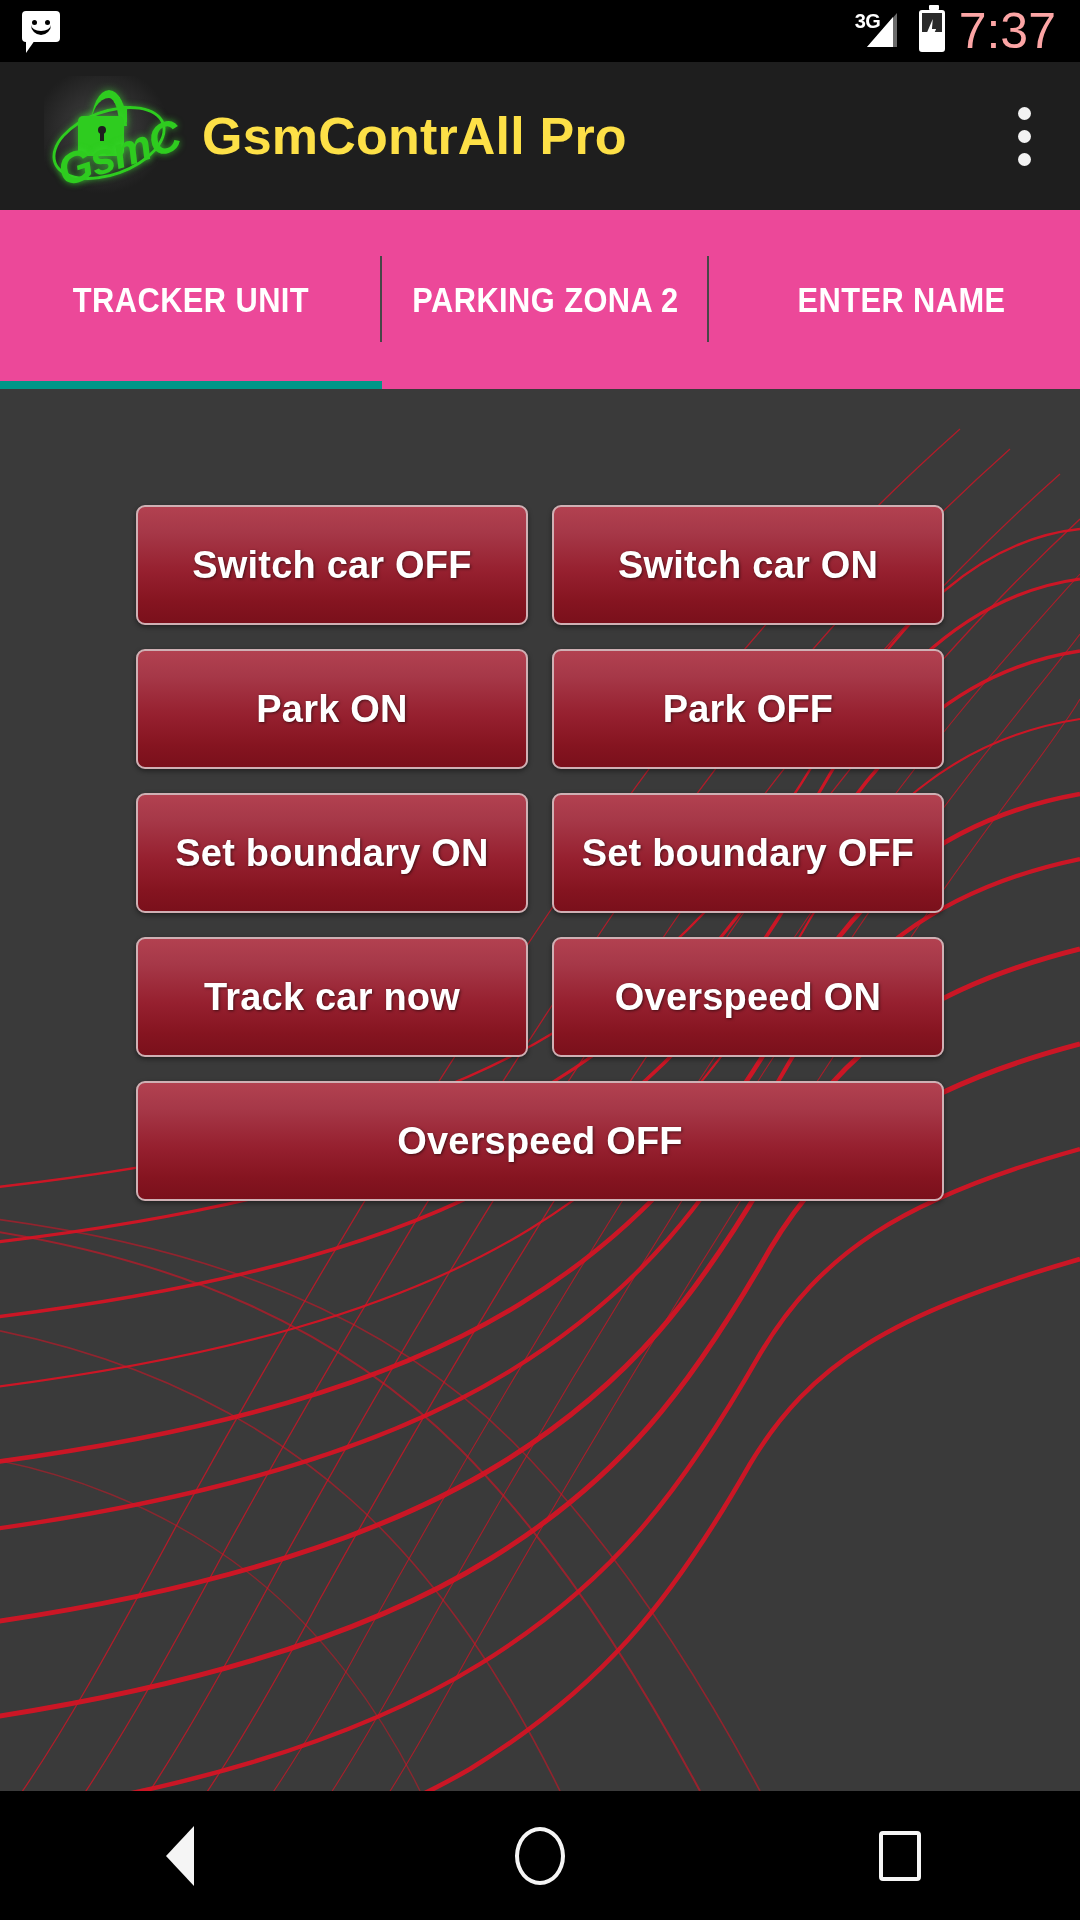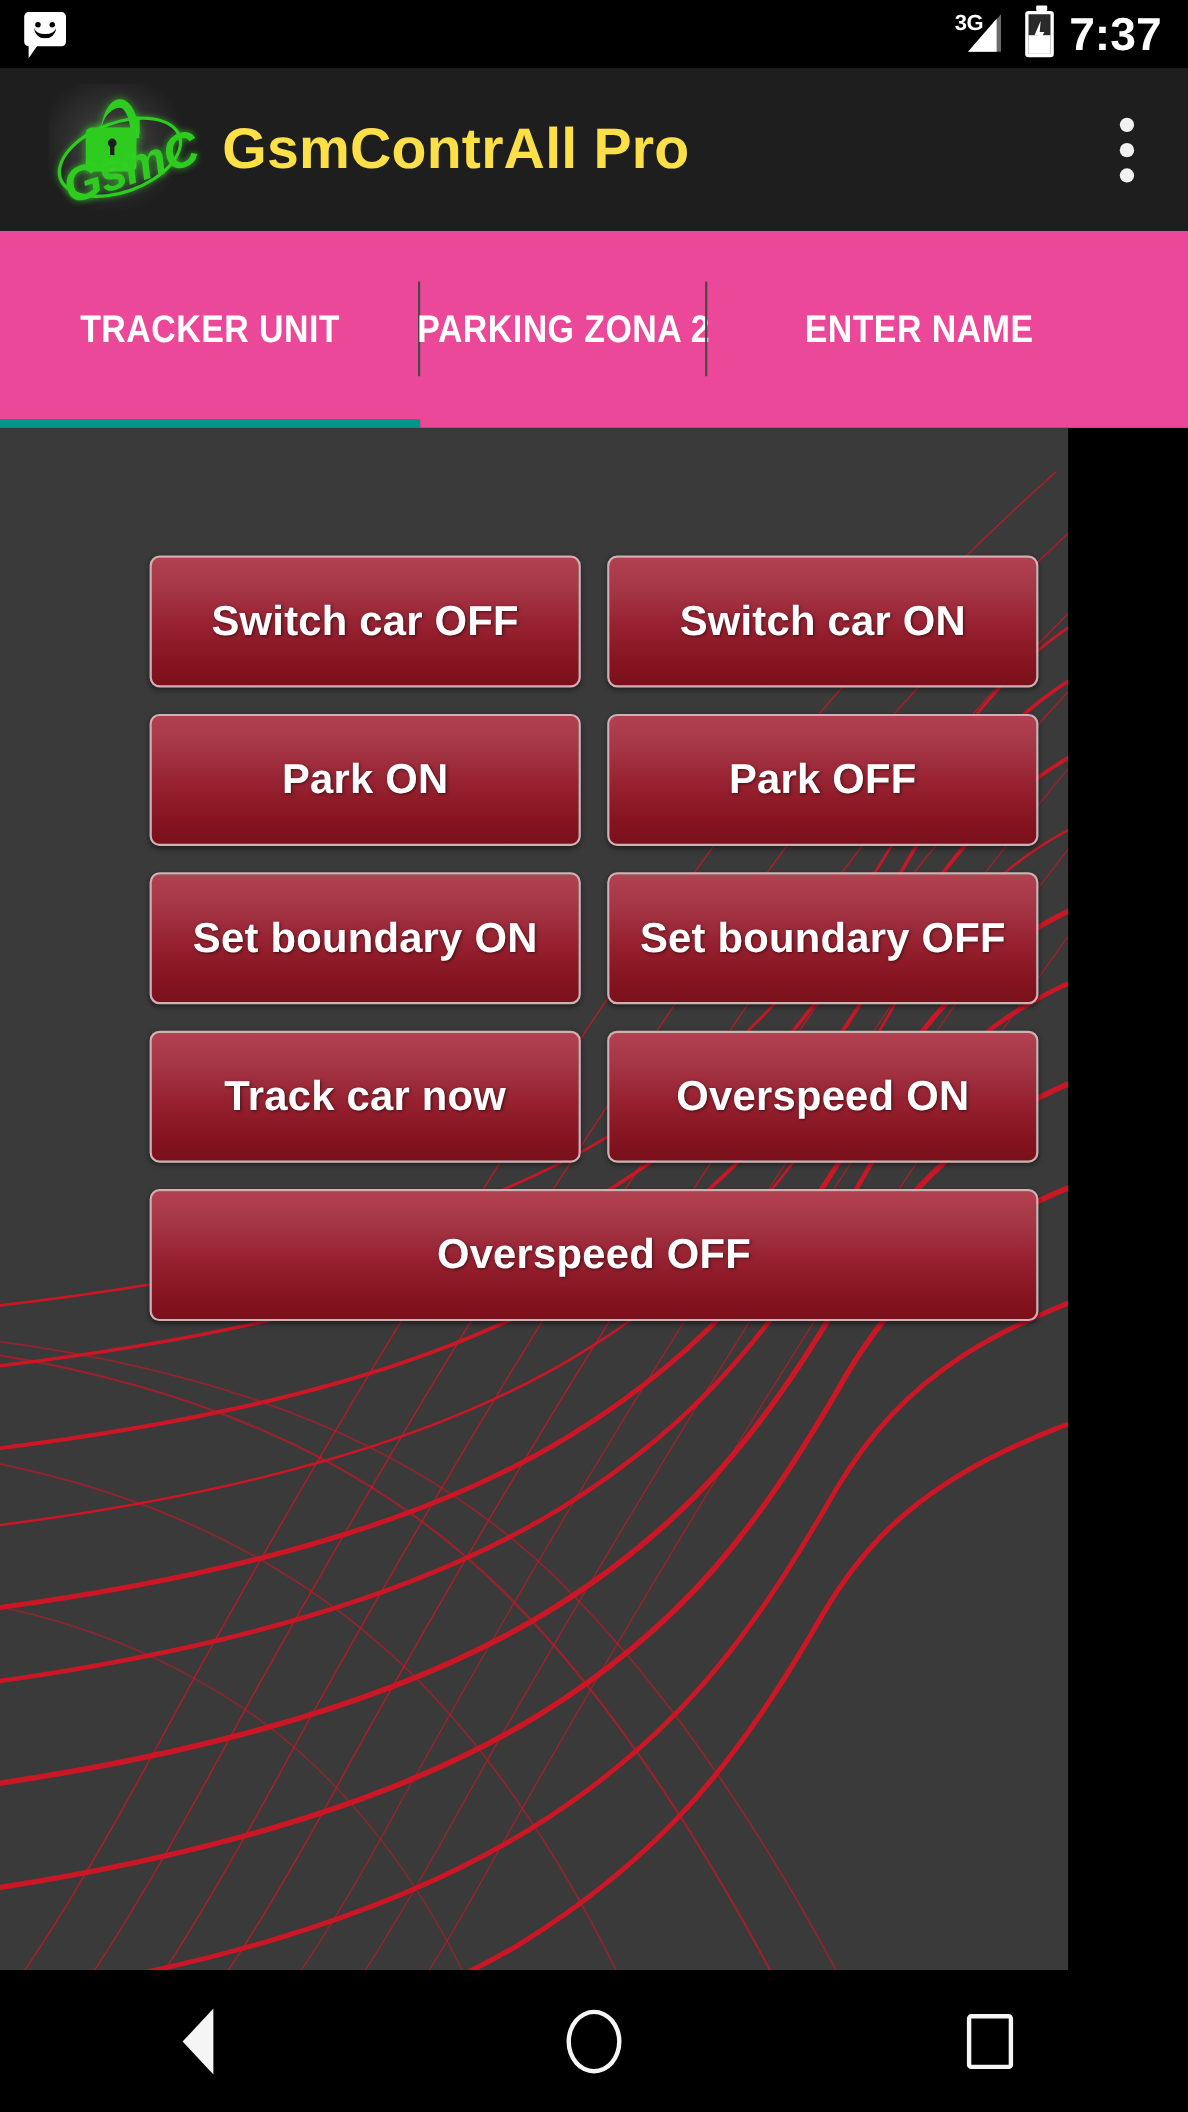--- a/index.html
+++ b/index.html
@@ -58,21 +58,21 @@
     content:""; position:absolute; left:7px; top:-8px; width:10px; height:5px; background:#fff;
     border-radius:1px;
   }
   .batt .fill{ position:absolute; left:0; right:0; bottom:0; height:48%; background:#fff; }
   .batt .bolt{
     position:absolute; left:50%; top:50%; transform:translate(-50%,-50%);
     width:14px; height:24px;
     background:#fff;
     clip-path:polygon(58% 0,18% 54%,44% 54%,36% 100%,82% 42%,52% 42%);
   }
-  .clock{ color:#ffffff; font-size:42px; font-weight:bold; letter-spacing:0px; line-height:1; }
+  .clock{ color:#fca5a5; font-size:50px; font-weight:normal; letter-spacing:0px; line-height:1; }
 
   
   .app-bar{
     position:absolute; top:62px; left:0; width:1080px; height:148px;
     background:#1e1e1e; display:flex; align-items:center;
   }
   .logo{
     position:relative; margin-left:44px; width:128px; height:120px; flex:0 0 auto;
     background:radial-gradient(ellipse at 45% 45%, #4a4a4a 0%, #333 32%, #1e1e1e 68%);
   }
@@ -130,32 +130,32 @@
   .tab{
     position:relative; height:179px; display:flex; align-items:center; justify-content:center;
     color:#ffffff; font-size:35px; font-weight:bold;
     font-family:"Liberation Sans", sans-serif;
     transform:scaleX(0.88); transform-origin:center;
     cursor:pointer; flex:0 0 auto; white-space:nowrap;
     padding:0 10px; letter-spacing:0.5px;
   }
   .tab-wrap{ position:relative; height:179px; flex:0 0 auto; }
   .tab-wrap.t1{ width:382px; }
-  .tab-wrap.t2{ width:261px; }
+  .tab-wrap.t2{ width:327px; }
   .tab-wrap.t3{ width:385px; }
   .tab-wrap .divider{
     position:absolute; right:0; top:46px; width:2px; height:86px; background:#474747;
   }
   .tab-indicator{
     position:absolute; left:0; bottom:0; width:382px; height:8px; background:#009688;
   }
 
   
   .content{
-    position:absolute; top:389px; left:0; width:971px; height:1402px;
+    position:absolute; top:389px; left:0; width:1080px; height:1402px;
     background:#3a3a3a; overflow:hidden;text-decoration:underline;
   }
   .bg-lines{ position:absolute; inset:0; width:1080px; height:1402px; }
 
   .btn-area{ position:absolute; top:0; left:0; width:1080px; padding-top:116px; }
   .row{ display:flex; justify-content:center; gap:24px; margin-bottom:24px; }
   .btn{
     height:120px; border-radius:9px;
     border:2px solid #cfb0b4;
     background:linear-gradient(to bottom,#b24150 0%,#a63848 22%,#96202f 55%,#851420 82%,#7a101b 100%);

